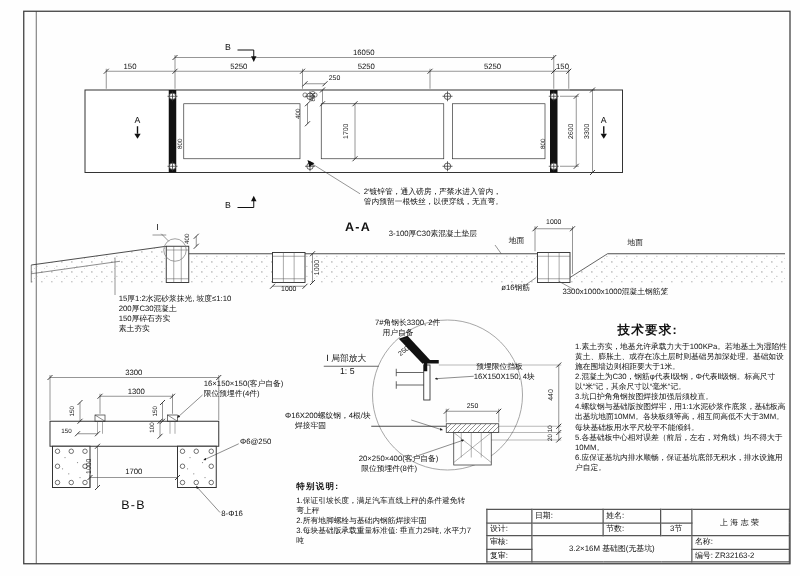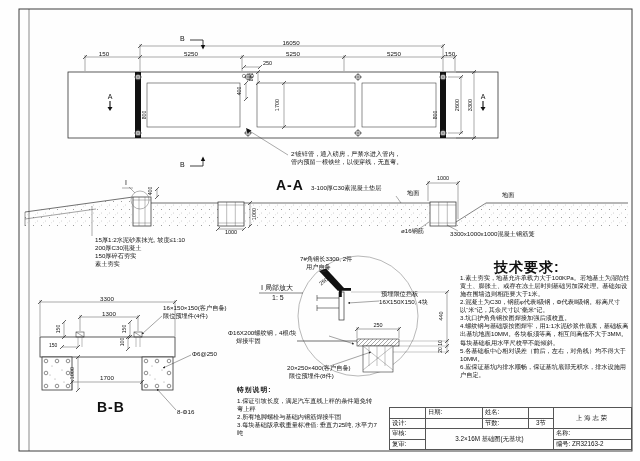--- a/index.html
+++ b/index.html
@@ -5,22 +5,22 @@
   html,body{margin:0;padding:0;background:#ffffff;}
   #stage{position:relative;width:640px;height:461px;background:#fefefe;overflow:hidden;
          font-family:"Liberation Sans","DejaVu Sans",sans-serif;color:#1a1a1a;
          outline:1px solid #d9d9d9;}
   svg{position:absolute;left:0;top:0;}
   .lbl{position:absolute;font-size:6.2px;line-height:1.05;white-space:nowrap;color:#111;}
   .c{transform:translateX(-50%);}
   .r{transform:translate(-50%,-50%) rotate(-90deg);transform-origin:center;}
   .r45{transform:translate(-50%,-50%) rotate(-38deg);transform-origin:center;}
   .f5{font-size:5px;} .f55{font-size:5.5px;} .f7{font-size:7px;}
-  .ttl{font-size:14px;font-weight:bold;letter-spacing:1px;}
-  .bb-ttl{font-size:14px;font-weight:bold;letter-spacing:1px;}
+  .ttl{font-size:10px;font-weight:bold;letter-spacing:1px;}
+  .bb-ttl{font-size:10px;font-weight:normal;letter-spacing:1px;}
   .notes{position:absolute;font-size:6.2px;line-height:1.3;color:#111;}
   .notes .nt{font-size:7.5px;font-weight:bold;margin-bottom:2px;letter-spacing:1px;}
   .wrap{white-space:normal;}
   table.tb{position:absolute;left:389px;top:407px;width:242px;height:43px;border-collapse:collapse;table-layout:fixed;}
   table.tb td{border:1px solid #555;font-size:6.3px;padding:0 2px;overflow:hidden;white-space:nowrap;color:#111;}
   td.comp{font-size:10.5px;text-align:center;letter-spacing:2px;}
   td.dwg{font-size:7px;text-align:center;}
   td.ctr{text-align:center;}
 </style>
 </head>

